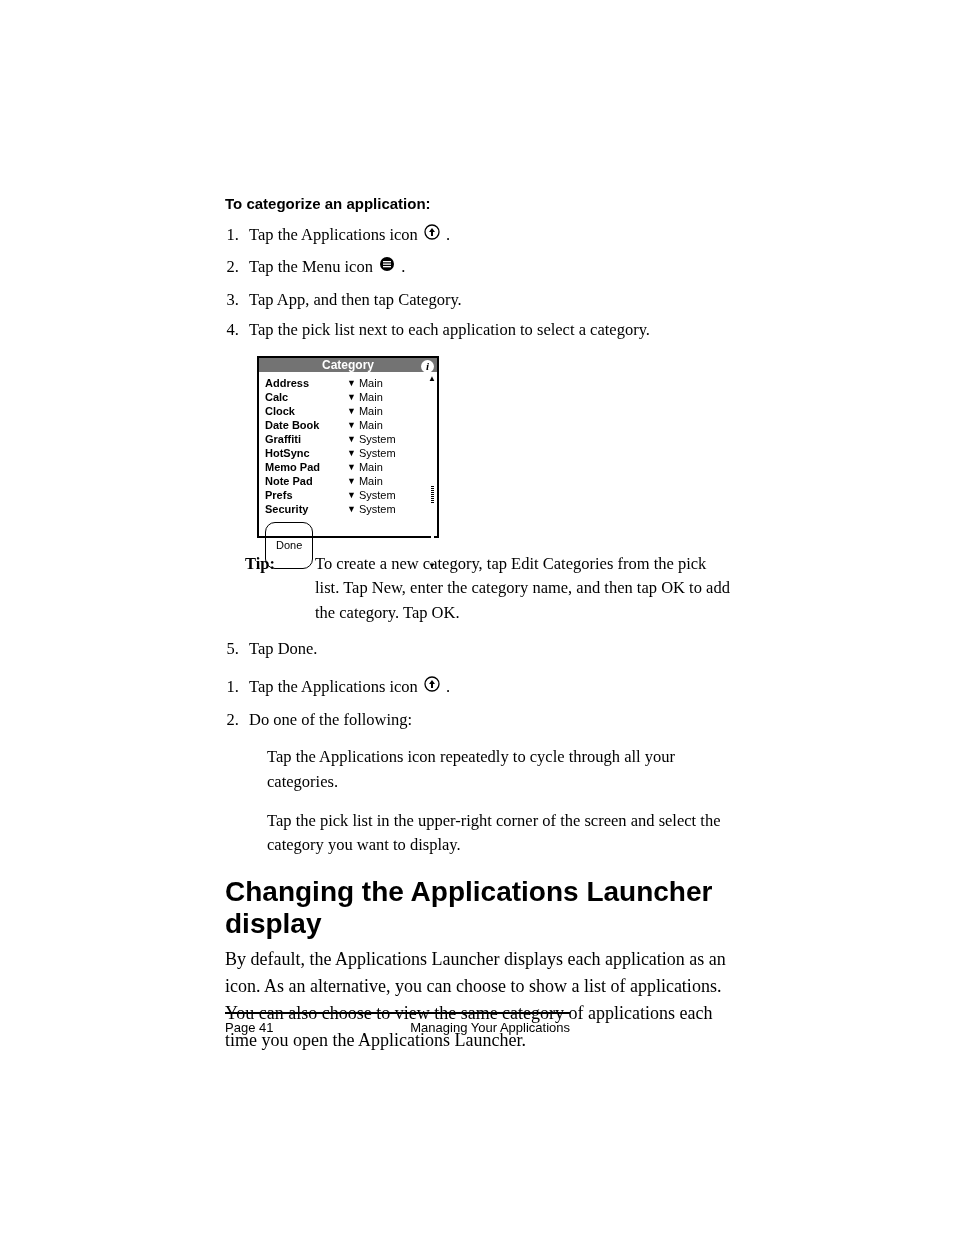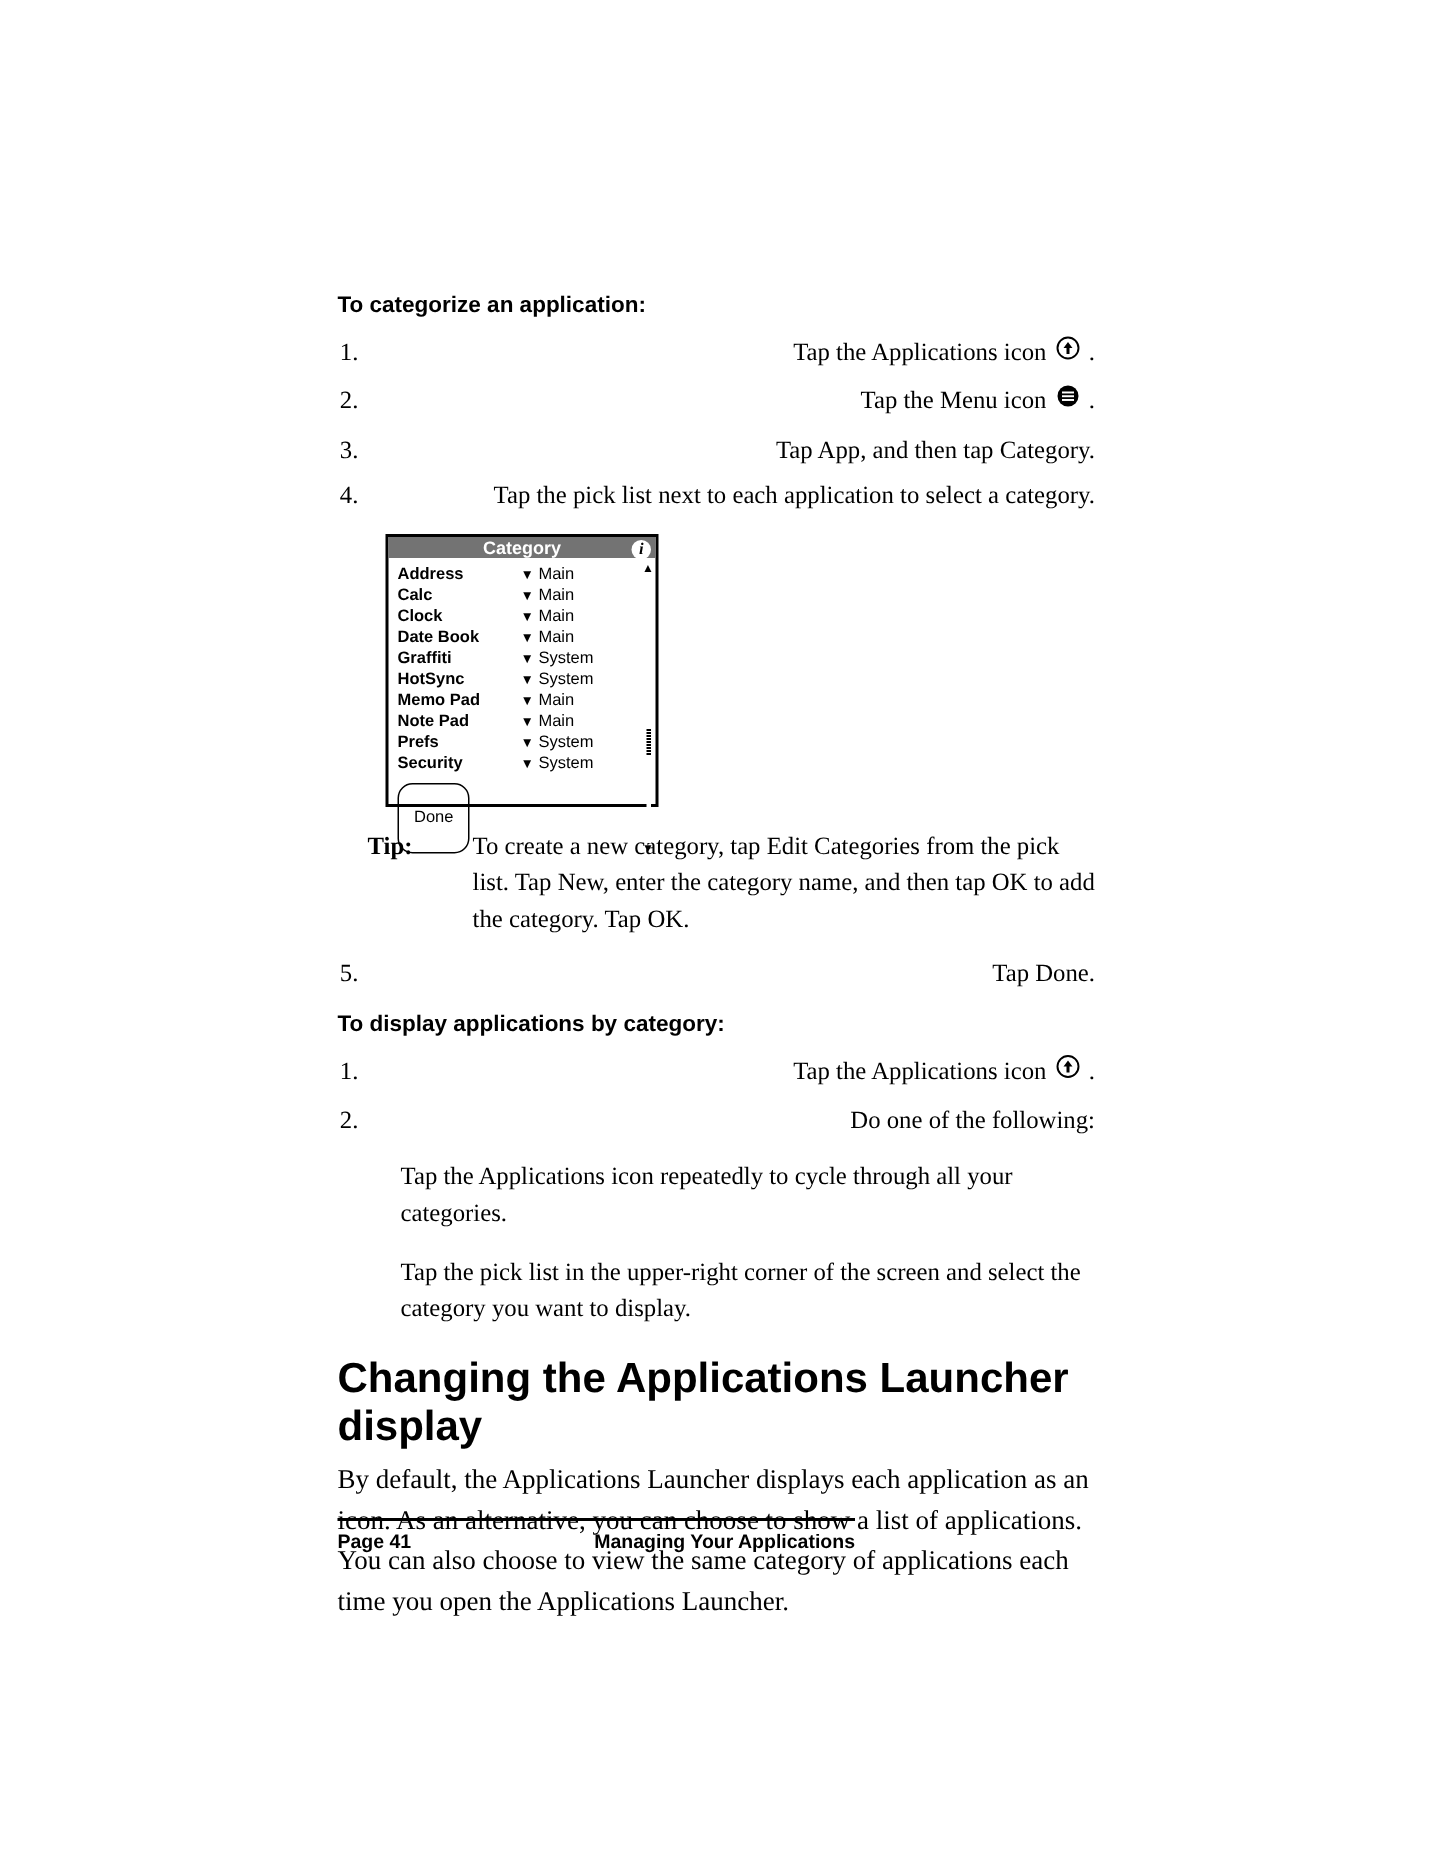--- a/index.html
+++ b/index.html
@@ -21,21 +21,21 @@
     font-weight: bold;
     font-size: 15px;
     margin: 0 0 10px 0;
   }
   ol.steps {
     margin: 0 0 12px 0;
     padding-left: 18px;
     font-size: 16.5px;
     line-height: 1.6;
   }
-  ol.steps li { padding-left: 6px; margin-bottom: 4px; text-align: right; }
+  ol.steps li { padding-left: 6px; margin-bottom: 4px; }
   .icon-inline {
     display: inline-block;
     vertical-align: middle;
     margin: 0 2px 2px 2px;
   }
   .palm-screen {
     width: 178px;
     height: 178px;
     border: 2px solid #000;
     margin: 2px 0 14px 32px;
@@ -87,21 +87,21 @@
     font-weight: bold;
     font-size: 28px;
     margin: 18px 0 6px 0;
   }
   .para { font-size: 18px; line-height: 1.5; }
   .footer {
     position: absolute; left: 225px; right: 225px; bottom: 200px;
   }
   .footer-rule { border: none; border-top: 2px solid #000; margin: 0 0 6px 0; }
   .footer-row { display: flex; justify-content: space-between;
-    font-family: Arial, Helvetica, sans-serif; font-weight: bold; font-size: 13px; }
+    font-family: Arial, Helvetica, sans-serif; font-weight: normal; font-size: 13px; }
 </style>
 </head>
 <body>
 
 <div class="page">
   <div class="content">
 
     <div class="hd">To categorize an application:</div>
 
     <ol class="steps">
@@ -220,21 +220,20 @@
 
     <div class="tip">
       <div class="tip-label">Tip:</div>
       <div class="tip-body">To create a new category, tap Edit Categories from the pick list. Tap New, enter the category name, and then tap OK to add the category. Tap OK.</div>
     </div>
 
     <ol class="steps" start="5">
       <li>Tap Done.</li>
     </ol>
 
-    <div class="hd">To display applications by category:</div>
 
     <ol class="steps">
       <li>
         <span>Tap the Applications icon </span>
         <span class="icon-inline">
           <svg width="16" height="16" viewBox="0 0 16 16">
               <circle cx="8" cy="8" r="7" fill="none" stroke="#000" stroke-width="1.3"></circle>
               <path d="M5 8 L8 4 L11 8 L9 8 L9 12 L7 12 L7 8 Z" fill="#000"></path>
             </svg>
         </span>

